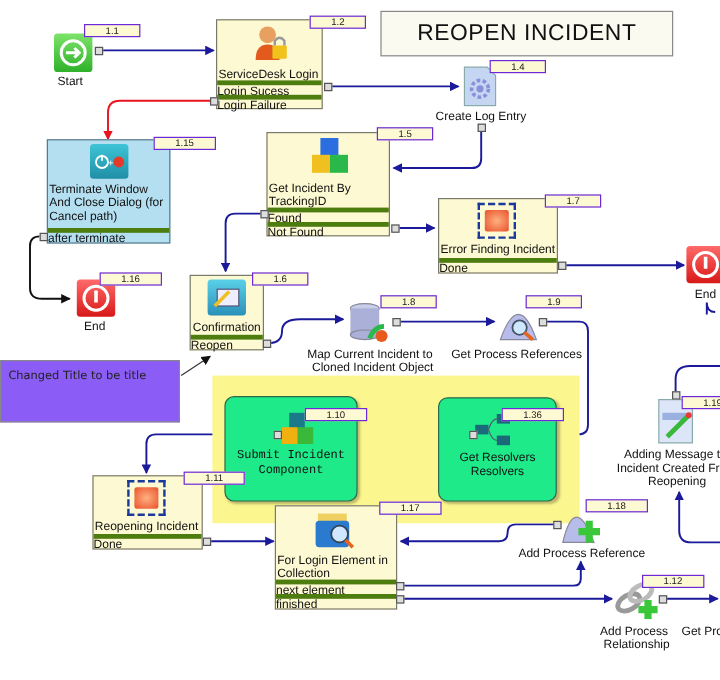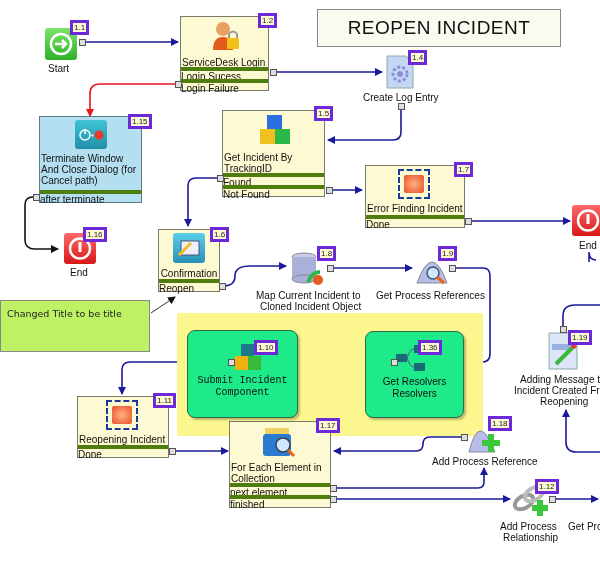--- a/index.html
+++ b/index.html
@@ -6,27 +6,27 @@
   body { width:600px; height:567px; background:#ffffff; position:relative; overflow:hidden;
          font-family:"Liberation Sans", sans-serif; font-size:10px; color:#111; }
   svg.wires { position:absolute; left:0; top:0; width:600px; height:567px; }
   .title-box { position:absolute; left:317px; top:9px; width:244px; height:38px; background:#fbfaf0;
                border:1px solid #888; box-sizing:border-box; display:flex; align-items:center; justify-content:center;
                font-size:19px; letter-spacing:0.5px; }
   .frame { position:absolute; background:#fdf9d2; border:1px solid #7a7a6a; box-sizing:border-box; }
   .frame.blue { background:#b4dff0; border-color:#5a7a8a; }
   .frame .lbl { position:absolute; left:1px; right:1px; font-size:10px; line-height:11px; white-space:nowrap; }
   .frame .row { position:absolute; left:0; right:0; height:12px; border-top:4px solid #4d7c0f; text-align:left; font-size:10px; line-height:12px; }
-  .badge { position:absolute; font-size:8px; line-height:9px; padding:0 1px; border:3px solid #6d28d9; background:#fdf9d2; color:#222; }
+  .badge { position:absolute; font-size:8px; line-height:9px; padding:0 17px; border:1px solid #6d28d9; background:#fdf9d2; color:#222; }
   .port { position:absolute; width:5px; height:5px; background:#ddd; border:1px solid #555; }
   .node-label { position:absolute; text-align:center; font-size:10px; line-height:11px; white-space:nowrap; }
   .group-bg { position:absolute; left:177px; top:313px; width:306px; height:123px; background:#fbf68e; }
   .green-box { position:absolute; background:#1eea8a; border:1px solid #2a6a4a; border-radius:8px; box-sizing:border-box; box-shadow:2px 2px 2px rgba(0,0,0,.25); }
   .green-box .lbl { position:absolute; left:0; right:0; text-align:center; font-size:10px; line-height:12px; }
-  .comment { position:absolute; left:0; top:300px; width:150px; height:52px; background:#bef264; border:1px solid #888; box-sizing:border-box;
+  .comment { position:absolute; left:0; top:300px; width:150px; height:52px; background:#8b5cf6; border:1px solid #888; box-sizing:border-box;
              font-family:"DejaVu Sans", sans-serif; font-size:9.5px; line-height:12px; padding:7px 0 0 6px; color:#222; }
   .icon { position:absolute; }
 </style>
 </head>
 <body>
 
 <svg class="wires" viewBox="0 0 600 567">
   <defs>
     <marker id="ab" markerWidth="8" markerHeight="8" refX="7" refY="4" orient="auto" markerUnits="userSpaceOnUse">
       <path d="M0,0 L8,4 L0,8 z" fill="#1a1a9a"></path>
@@ -250,21 +250,21 @@
 
 <div class="frame" style="left:229px;top:421px;width:102px;height:87px;">
   <div class="icon" style="left:31px;top:4px;width:36px;height:32px;">
     <svg width="36" height="32" viewBox="0 0 36 32">
         <rect x="4" y="2" width="24" height="10" fill="#f0d060"></rect>
         <rect x="2" y="8" width="28" height="22" rx="3" fill="#2a7ad0"></rect>
         <circle cx="22" cy="19" r="7" fill="#cfe8ff" stroke="#345" stroke-width="1.5"></circle>
         <path d="M27,24 L33,30" stroke="#e8641c" stroke-width="3"></path>
       </svg>
   </div>
-  <div class="lbl" style="top:40px;">For Each Element in</div>
+  <div class="lbl" style="top:40px;">For Login Element in</div>
   <div class="lbl" style="top:51px;">Collection</div>
   <div class="row" style="top:61px;">next element</div>
   <div class="row" style="top:73px;">finished</div>
 </div>
 <div class="badge" style="left:316px;top:418px;">1.17</div>
 <div class="port" style="left:330px;top:485px;"></div>
 <div class="port" style="left:330px;top:496px;"></div>
 
 <div class="icon" style="left:467px;top:418px;width:36px;height:36px;">
   <svg width="36" height="36" viewBox="0 0 36 36">

